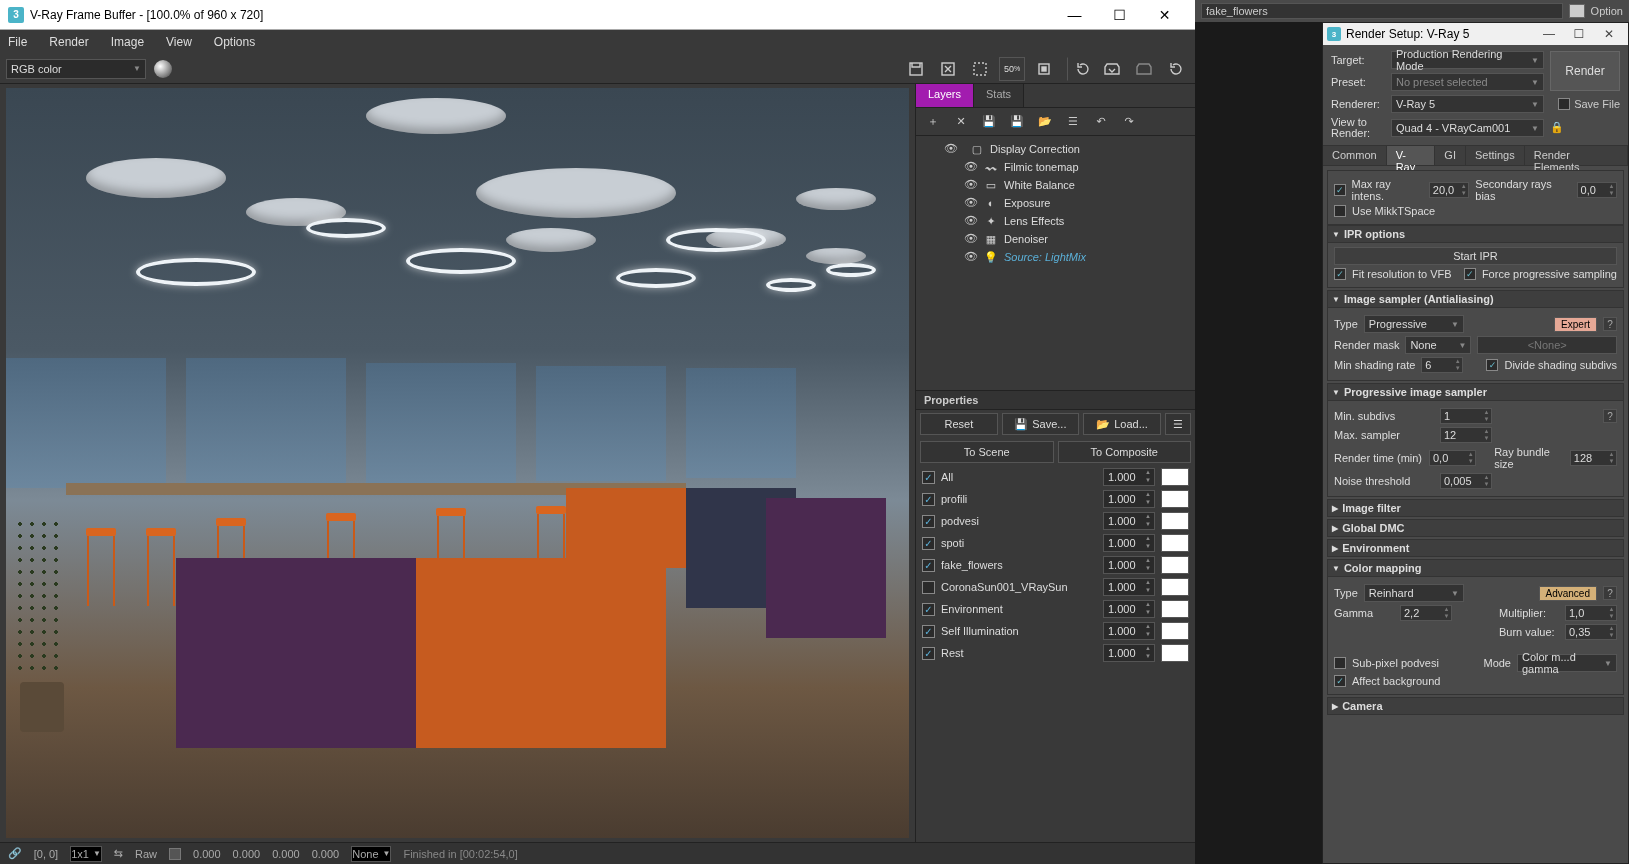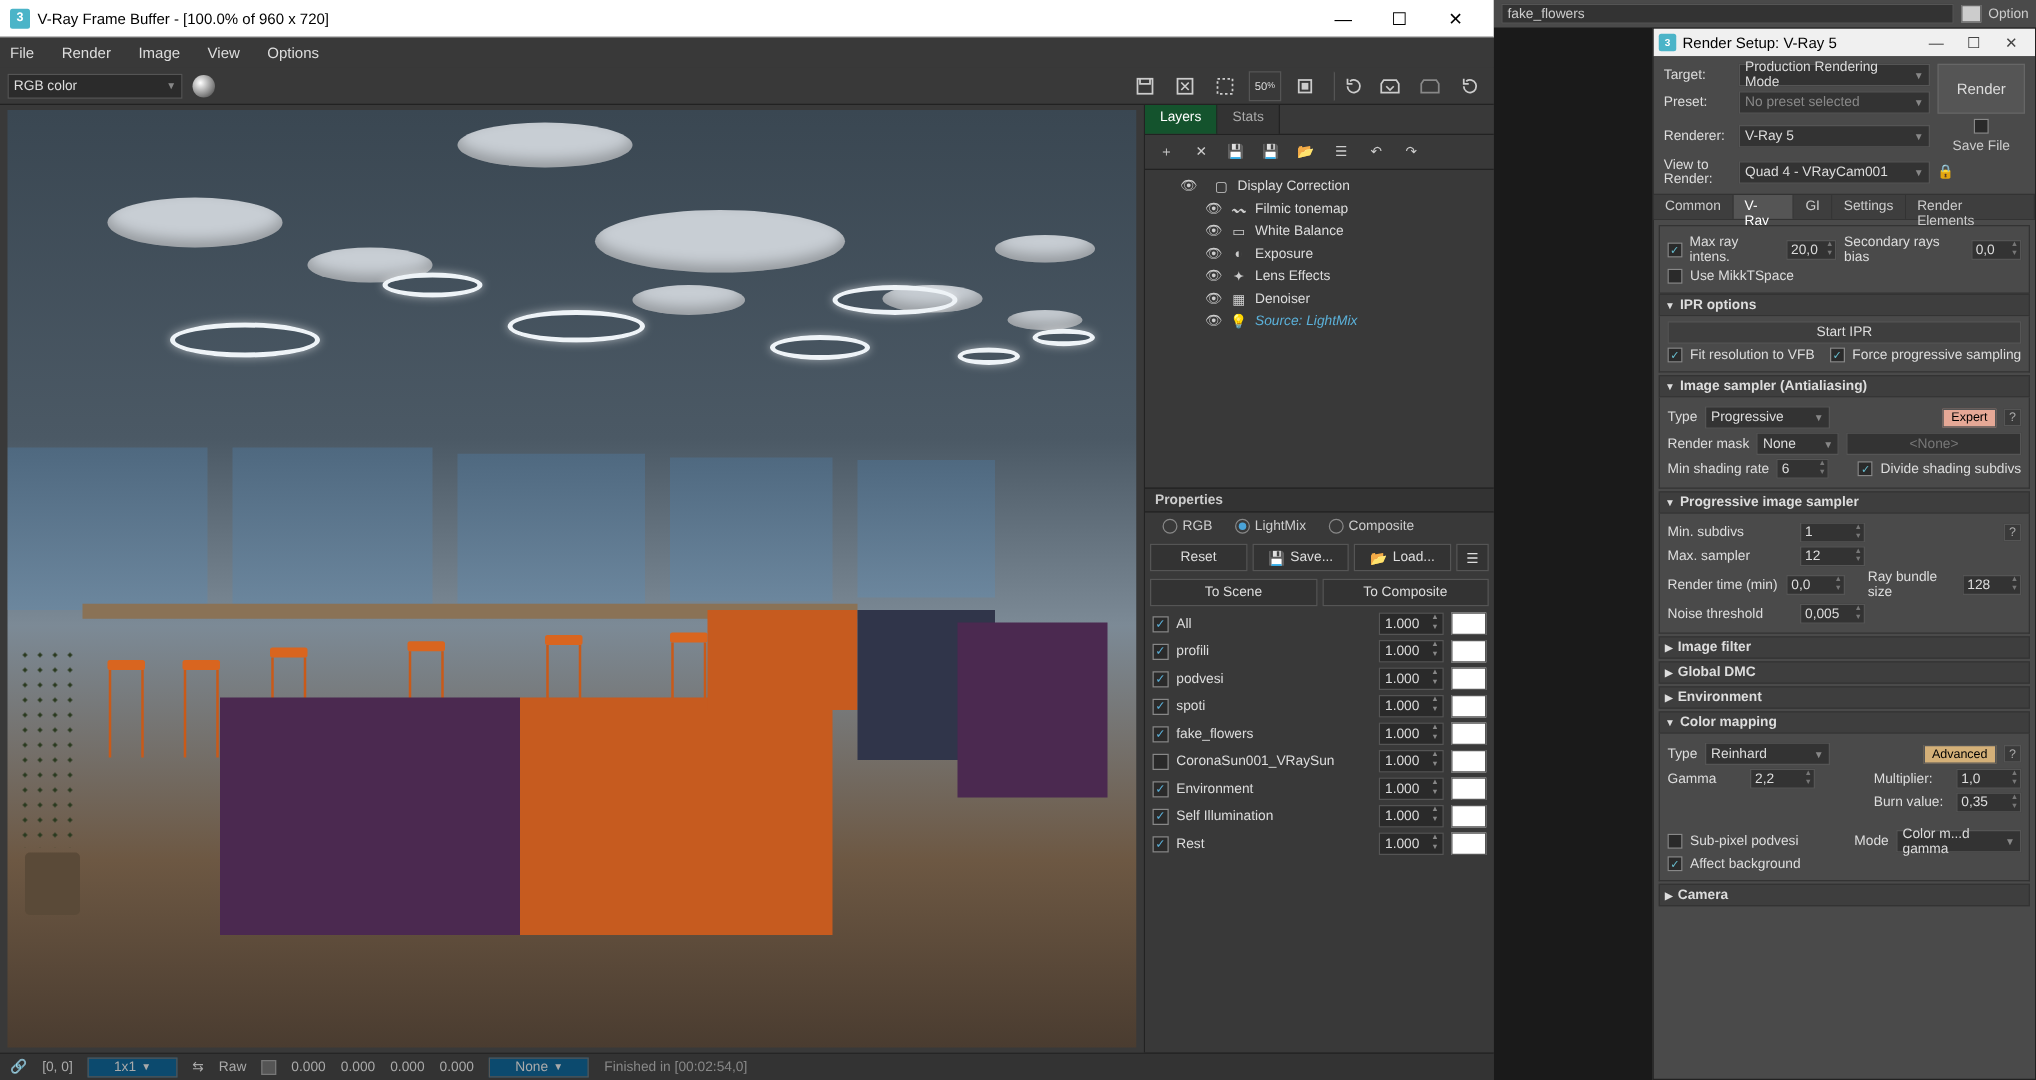--- a/index.html
+++ b/index.html
@@ -32,21 +32,21 @@
 .window-pane { position:absolute; background:linear-gradient(180deg,#4f6b84,#6a87a0); opacity:.85;}
 .counter { position:absolute; background:#8a7256; }
 .sofa { position:absolute; }
 .stool { position:absolute; width:30px; }
 .stool .seat{ width:30px;height:8px;background:#d9651f;border-radius:2px;}
 .stool .legs{ width:28px;height:40px;border-left:2px solid #c95a18;border-right:2px solid #c95a18;margin:0 auto;}
 
 .vfb-side { width: 280px; background:#393939; border-left:1px solid #222; display:flex;flex-direction:column;}
 .side-tabs { display:flex; height:24px; border-bottom:1px solid #222;}
 .side-tab { padding:4px 12px; background:#333; border-right:1px solid #222; color:#aaa;}
-.side-tab.active { background:#14532d; color:#fff;}
+.side-tab.active { background:#a21caf; color:#fff;}
 .layer-toolbar { height:28px; display:flex; align-items:center; gap:10px; padding:0 8px; border-bottom:1px solid #222;}
 .ltb-ico { width:18px;height:18px;color:#ccc;display:flex;align-items:center;justify-content:center;}
 .layer-tree { flex: 0 0 auto; padding: 4px 0; }
 .layer-row { display:flex; align-items:center; height:18px; padding:0 6px; gap:6px;}
 .eye { width:14px;height:14px; color:#ccc;}
 .layer-indent1 { padding-left:28px;}
 .layer-indent2 { padding-left:48px;}
 .layer-icon { width:14px;height:14px; display:flex;align-items:center;justify-content:center;}
 .layer-label { font-size:11px; color:#ddd;}
 .layer-label.sel { color:#5bb0d8;font-style:italic;}
@@ -63,41 +63,41 @@
 .lm-row { display:flex; align-items:center; height:22px; padding:0 6px; gap:6px; }
 .chk { width:13px;height:13px;border:1px solid #888;background:#2a2a2a;display:flex;align-items:center;justify-content:center;font-size:10px;color:#5bb0d8;}
 .chk.on::after{content:"✓";}
 .lm-name{flex:1;color:#ddd;}
 .spin{width:52px;height:18px;background:#2a2a2a;border:1px solid #555;display:flex;align-items:center;padding:0 4px;color:#ddd;position:relative;}
 .spin .arrows{position:absolute;right:1px;top:0;height:100%;width:10px;display:flex;flex-direction:column;}
 .spin .arrows span{flex:1;font-size:6px;color:#888;line-height:7px;text-align:center;}
 .swatch{width:28px;height:18px;background:#fff;border:1px solid #555;}
 
 .statusbar { height:22px; background:#333; display:flex; align-items:center; padding:0 8px; gap:12px; color:#aaa; font-size:11px; border-top:1px solid #222;}
-.statusbar .pill{background:#0c4a6e;border:1px solid #555;padding:1px 20px;display:flex;align-items:center;gap:4px;}
+.statusbar .pill{background:#000000;border:1px solid #555;padding:1px 0;display:flex;align-items:center;gap:4px;}
 
 
 .bg-strip { position:absolute; right:0; top:0; width:434px; height:22px; background:#4a4a4a; display:flex; align-items:center; gap:6px; padding:0 6px; color:#ccc;}
 .bg-strip .field { background:#333; border:1px solid #555; height:16px; flex:1; padding:0 4px; display:flex;align-items:center;}
 .bg-strip .sw { width:16px;height:14px;background:#ccc;border:1px solid #666;}
 
 
 .rs-window { position:absolute; right:0; top:22px; width:307px; height:842px; background:#4a4a4a; border:1px solid #222; display:flex;flex-direction:column;}
 .rs-title { height:22px; background:#f0f0f0; color:#000; display:flex; align-items:center; padding:0 4px; font-size:12px;}
 .rs-title .app-icon{ width:14px;height:14px;background:#4bb4c8;margin-right:5px;border-radius:2px;display:flex;align-items:center;justify-content:center;color:#fff;font-size:8px;font-weight:bold;}
 .rs-title .spacer{flex:1;}
 .rs-title .wb{width:30px;text-align:center;color:#444;font-size:12px;}
 
 .rs-top { padding:6px 8px; background:#4a4a4a; border-bottom:1px solid #333;}
 .rs-grid { display:grid; grid-template-columns: 54px 1fr 70px; gap:4px 6px; align-items:center;}
 .rs-label { font-size:11px; color:#ddd;}
 .rs-drop { background:#333; border:1px solid #555; height:18px; padding:0 4px; color:#ddd; display:flex;align-items:center;justify-content:space-between;font-size:11px;}
 .rs-drop .tri{font-size:8px;color:#888;}
 .render-btn { grid-row: span 2; background:#555; border:1px solid #666; display:flex;align-items:center;justify-content:center;height:40px;color:#ddd;font-size:12px;}
-.save-chk { display:flex;align-items:center;gap:4px;justify-content:flex-end;flex-direction:column;}
+.save-chk { display:flex;align-items:center;gap:4px;justify-content:flex-end;}
 .lock-ico{width:14px;height:14px;color:#aaa;}
 
 .rs-tabs { display:flex; height:20px; background:#4a4a4a; border-bottom:1px solid #333; font-size:11px;}
 .rs-tab { padding:3px 9px; color:#ccc; border-right:1px solid #333; background:#3e3e3e;}
 .rs-tab.active { background:#555; color:#fff;}
 
 .rs-body { flex:1; overflow-y:auto; padding:4px 4px 4px 4px;}
 .rollout { margin-bottom:2px;}
 .roll-head { background:#3e3e3e; height:18px; display:flex; align-items:center; padding:0 4px; gap:4px; font-weight:bold; color:#ddd; border:1px solid #333;}
 .roll-head .tri{font-size:8px;}
@@ -320,34 +320,20 @@
           </div>
         <div class="layer-row layer-indent2">
             <span class="eye">👁</span>
             <span class="layer-icon" style="color:#e8a030">💡</span>
             <span class="layer-label sel">Source: LightMix</span>
           </div>
       </div>
       <div style="flex:0 0 120px"></div>
 
       <div class="props-header">Properties</div>
-      <div class="radio-row">
-        <div class="radio">
-            <span class="dot"></span>
-            <span>RGB</span>
-          </div>
-        <div class="radio checked">
-            <span class="dot"></span>
-            <span>LightMix</span>
-          </div>
-        <div class="radio">
-            <span class="dot"></span>
-            <span>Composite</span>
-          </div>
-      </div>
       <div class="btn-row">
         <div class="pbtn">Reset</div>
         <div class="pbtn">💾 <span>Save...</span></div>
         <div class="pbtn">📂 <span>Load...</span></div>
         <div class="pbtn sm">☰</div>
       </div>
       <div class="btn-row">
         <div class="pbtn">To Scene</div>
         <div class="pbtn">To Composite</div>
       </div>

